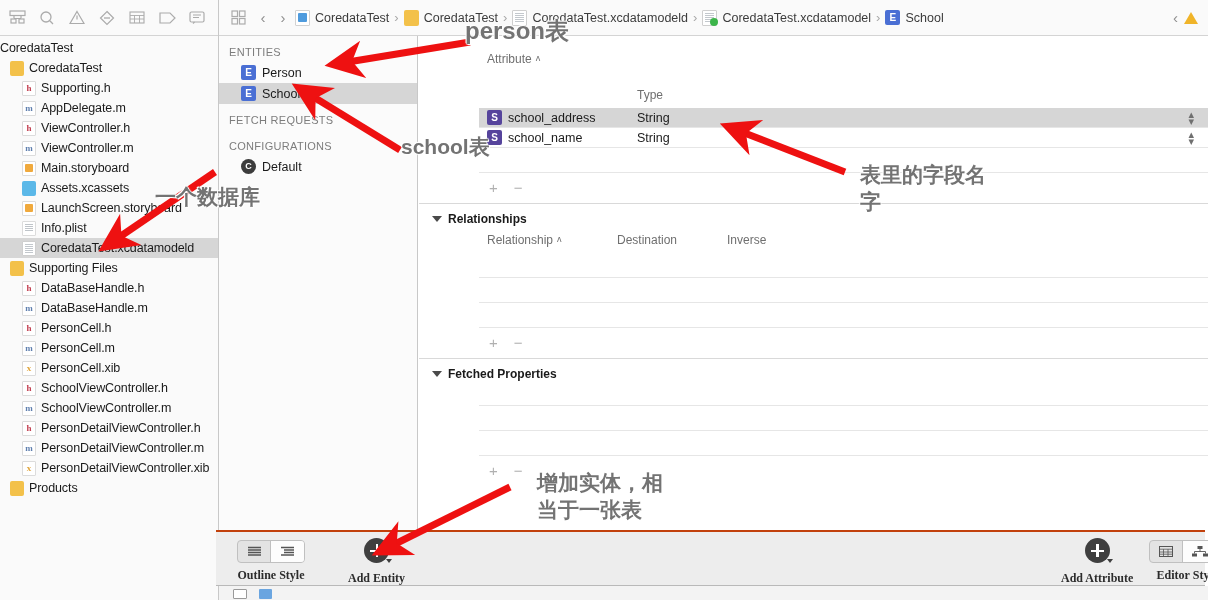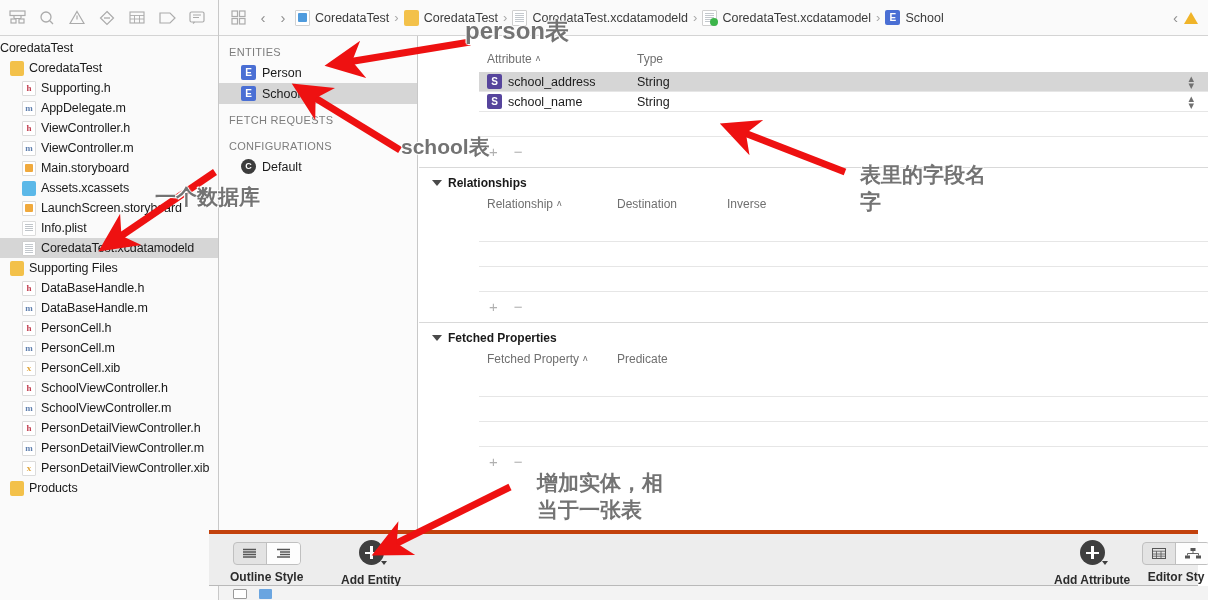--- a/index.html
+++ b/index.html
@@ -122,22 +122,22 @@
     width: 15px; height: 15px; background: #56449c; border-radius: 2px;
     color:#fff; font-size:10px; font-weight:bold; line-height:15px; text-align:center;
     margin-right: 6px; flex:none;
   }
   .stepper { margin-left:auto; margin-right: 14px; color:#707070; font-size: 11px; line-height: 7px; }
   .addrow { display:flex; gap:16px; padding: 6px 0 0 70px; color:#b0b0b0; font-size: 15px; }
   .hr-full { border-top: 1px solid #d9d9d9; margin-top: 7px; }
 
   
   .bottombar {
-    position: absolute; left: 209px; top: 530px; width: 989px; height: 56px;
-    background: #ededed; border-top: 4px solid #c2410c; border-bottom: 1px solid #b9b9b9;
+    position: absolute; left: 216px; top: 530px; width: 989px; height: 56px;
+    background: #ededed; border-top: 2px solid #c2410c; border-bottom: 1px solid #b9b9b9; font-family: Liberation Serif, serif;
   }
   .bb-group { position:absolute; display:flex; flex-direction:column; align-items:center; }
   .seg { display:flex; border:1px solid #c0c0c0; border-radius:4px; overflow:hidden; background:#e3e3e3; }
   .seg > div { width: 33px; height: 21px; display:flex; align-items:center; justify-content:center; border-right:1px solid #c0c0c0;}
   .seg > div:last-child{ border-right:none; }
   .seg > div.on { background:#fdfdfd; }
   .bb-label { font-size: 12px; color:#2c2c2c; font-weight: bold; margin-top: 5px; white-space:nowrap; }
   .plusbtn { width: 25px; height: 25px; border-radius: 50%; background: #3f3f3f; position:relative; }
   .plusbtn::before, .plusbtn::after { content:""; position:absolute; background:#fff; }
   .plusbtn::before { left:6px; top:11.5px; width:13px; height:2.5px; }
@@ -369,21 +369,21 @@
         </div>
       </div>
   </div>
 
   <div class="editor">
 
     <div style="padding-top:9px;">
       <div class="tbl">
         <div class="thead">
           <div style="width:150px;"><span>Attribute</span><span class="th-sort">ʌ</span></div>
-          <div style="width:200px;"><span>Type</span></div>
+          <div style="width:200px;margin-top:36px;"><span>Type</span></div>
         </div>
         <div id="attr-rows">
             <div class="trow alt">
               <span class="sbadge">S</span>
               <span style="width:129px">school_address</span>
               <span>String</span>
               <span class="stepper">▴<br>▾</span>
             </div>
             <div class="trow">
               <span class="sbadge">S</span>
@@ -424,24 +424,20 @@
       </div>
       <div class="hr-full"></div>
     </div>
 
     <div style="padding-top:8px;">
       <div class="sect-hd">
         <span class="disc"></span>
         <span>Fetched Properties</span>
       </div>
       <div class="tbl">
-        <div class="thead">
-          <div style="width:130px;"><span>Fetched Property</span><span class="th-sort">ʌ</span></div>
-          <div style="width:150px;"><span>Predicate</span></div>
-        </div>
         <div id="fp-rows">
             <div class="trow empty"></div>
             <div class="trow empty"></div>
             <div class="trow empty"></div>
           </div>
         <div class="addrow" style="padding-left:10px;">
           <span>+</span>
           <span>−</span>
         </div>
       </div>

